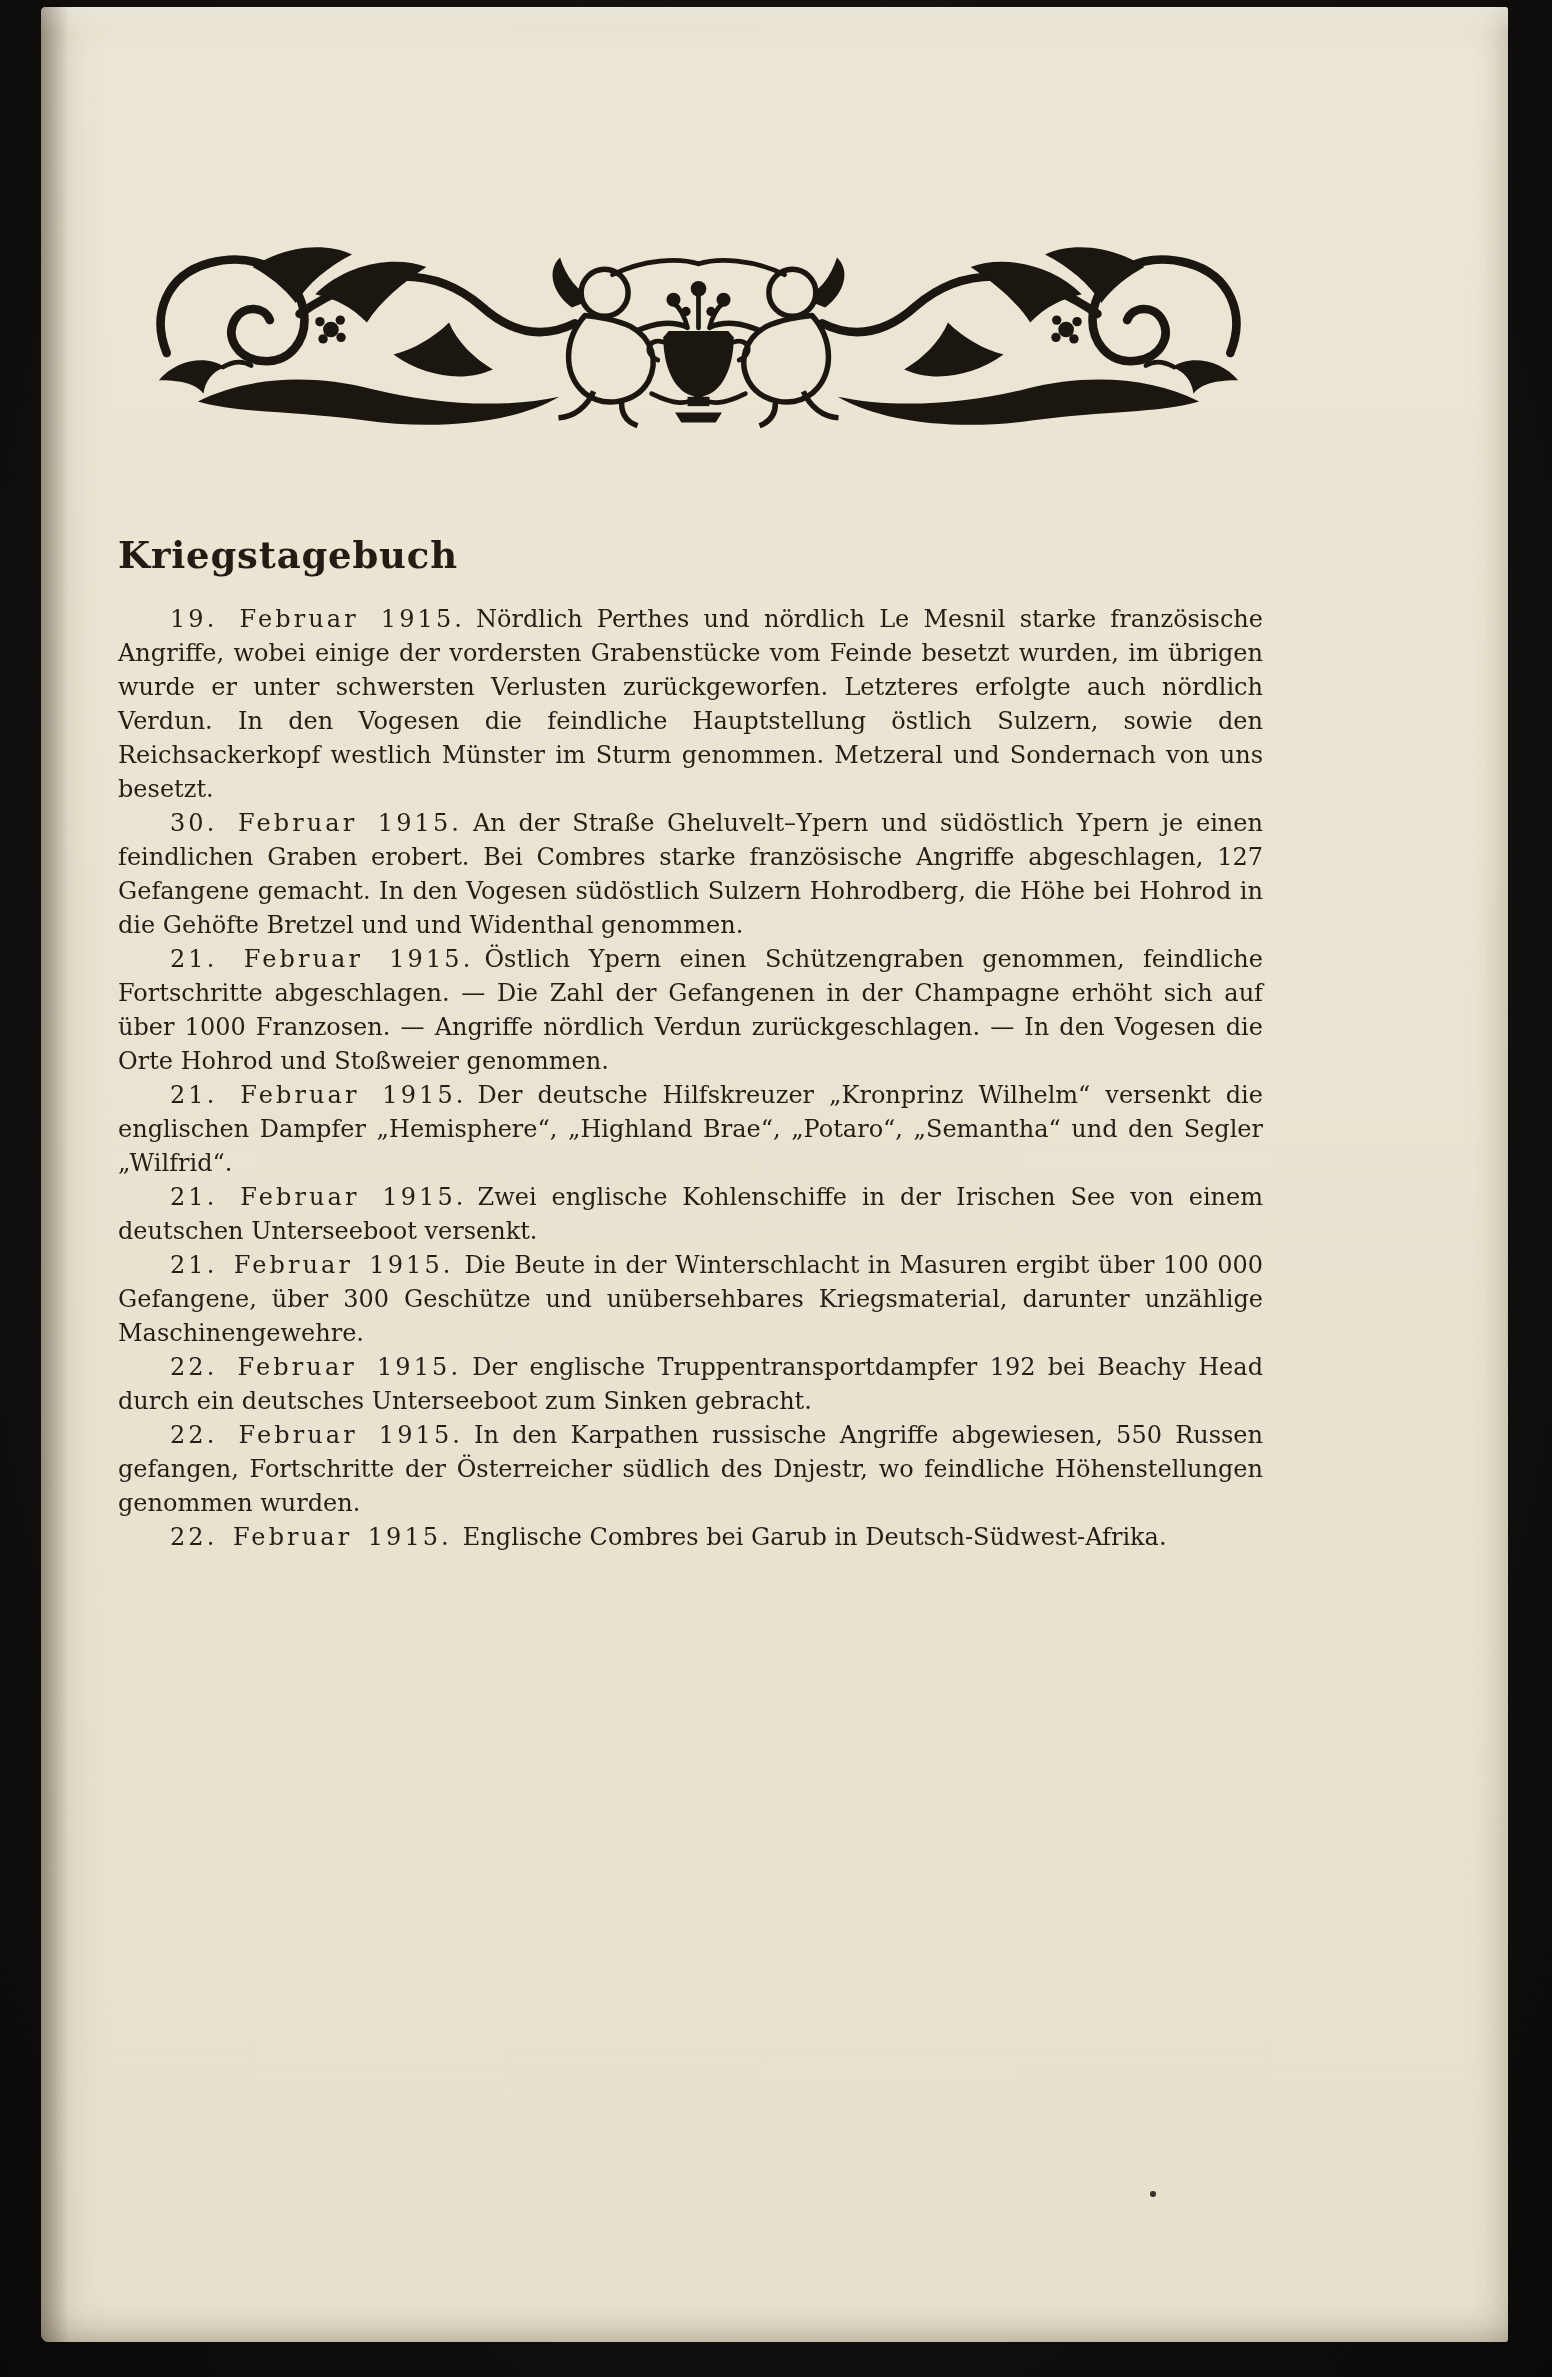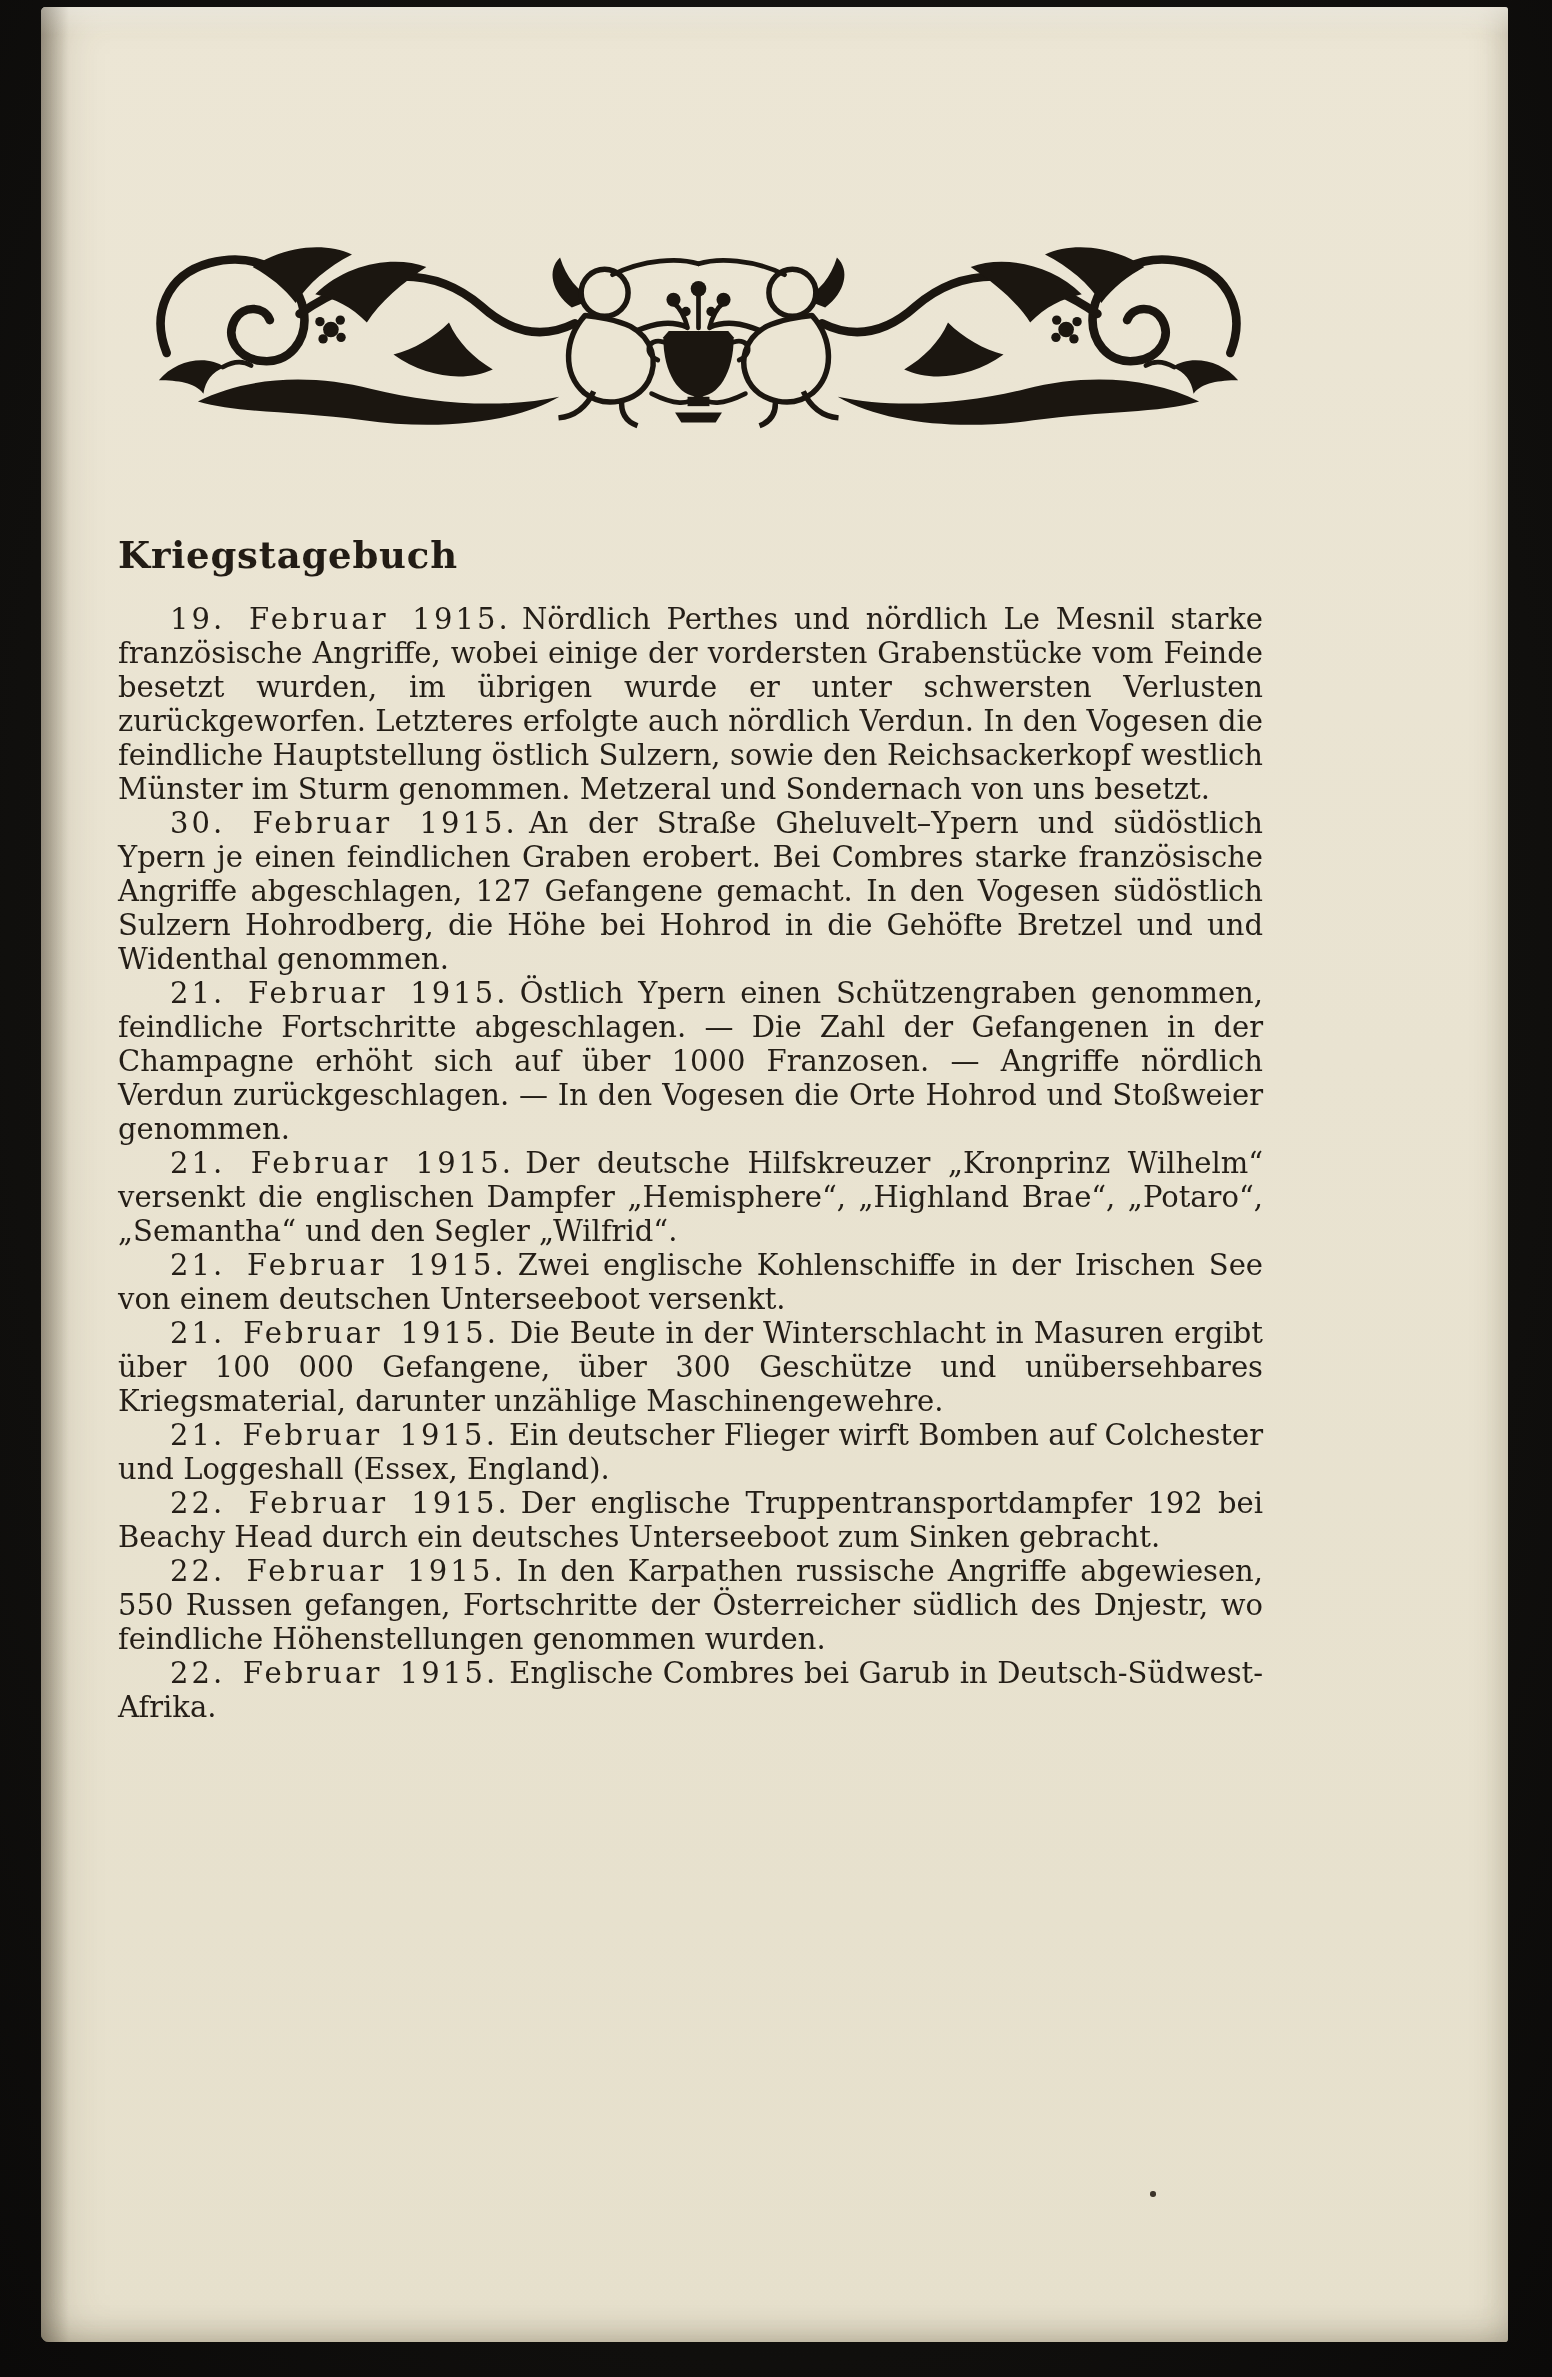--- a/index.html
+++ b/index.html
@@ -75,21 +75,21 @@
     font-weight: 700;
     letter-spacing: 0.8px;
     color: #221c15;
   }
   .entries {
     position: absolute;
     left: 77px;    
     top: 595px;
     width: 1145px;
     color: #241e17;
-    font-size: 29px;
+    font-size: 24px;
     line-height: 34px;
     text-align: justify;
   }
   .entry {
     margin: 0;
     text-indent: 52px;
   }
   .entry .date {
     letter-spacing: 3.1px;
     word-spacing: 4.7px;
@@ -181,21 +181,20 @@
 
   <h1 class="title">Kriegstagebuch</h1>
 
   <div class="entries">
       <p class="entry"><span class="date">19. Februar 1915.</span><span>Nördlich Perthes und nördlich Le Mesnil starke französische Angriffe, wobei einige der vordersten Grabenstücke vom Feinde besetzt wurden, im übrigen wurde er unter schwersten Verlusten zurückgeworfen. Letzteres erfolgte auch nördlich Verdun. In den Vogesen die feindliche Hauptstellung östlich Sulzern, sowie den Reichsackerkopf westlich Münster im Sturm genommen. Metzeral und Sondernach von uns besetzt.</span></p>
       <p class="entry"><span class="date">30. Februar 1915.</span><span>An der Straße Gheluvelt–Ypern und südöstlich Ypern je einen feindlichen Graben erobert. Bei Combres starke französische Angriffe abgeschlagen, 127 Gefangene gemacht. In den Vogesen südöstlich Sulzern Hohrodberg, die Höhe bei Hohrod in die Gehöfte Bretzel und und Widenthal genommen.</span></p>
       <p class="entry"><span class="date">21. Februar 1915.</span><span>Östlich Ypern einen Schützengraben genommen, feindliche Fortschritte abgeschlagen. — Die Zahl der Gefangenen in der Champagne erhöht sich auf über 1000 Franzosen. — Angriffe nördlich Verdun zurückgeschlagen. — In den Vogesen die Orte Hohrod und Stoßweier genommen.</span></p>
       <p class="entry"><span class="date">21. Februar 1915.</span><span>Der deutsche Hilfskreuzer „Kronprinz Wilhelm“ versenkt die englischen Dampfer „Hemisphere“, „Highland Brae“, „Potaro“, „Semantha“ und den Segler „Wilfrid“.</span></p>
       <p class="entry"><span class="date">21. Februar 1915.</span><span>Zwei englische Kohlenschiffe in der Irischen See von einem deutschen Unterseeboot versenkt.</span></p>
       <p class="entry"><span class="date">21. Februar 1915.</span><span>Die Beute in der Winterschlacht in Masuren ergibt über 100 000 Gefangene, über 300 Geschütze und unübersehbares Kriegsmaterial, darunter unzählige Maschinengewehre.</span></p>
-      <p class="entry"><span class="date">21. Februar 1915.</span><span>Ein deutscher Flieger wirft Bomben auf Colchester und Loggeshall (Essex, England).</span></p>
       <p class="entry"><span class="date">22. Februar 1915.</span><span>Der englische Truppentransportdampfer 192 bei Beachy Head durch ein deutsches Unterseeboot zum Sinken gebracht.</span></p>
       <p class="entry"><span class="date">22. Februar 1915.</span><span>In den Karpathen russische Angriffe abgewiesen, 550 Russen gefangen, Fortschritte der Österreicher südlich des Dnjestr, wo feindliche Höhenstellungen genommen wurden.</span></p>
       <p class="entry"><span class="date">22. Februar 1915.</span><span>Englische Combres bei Garub in Deutsch-Südwest-Afrika.</span></p>
     </div>
 
   <div class="speck"></div>
 </div>
 
 
 </body></html>

